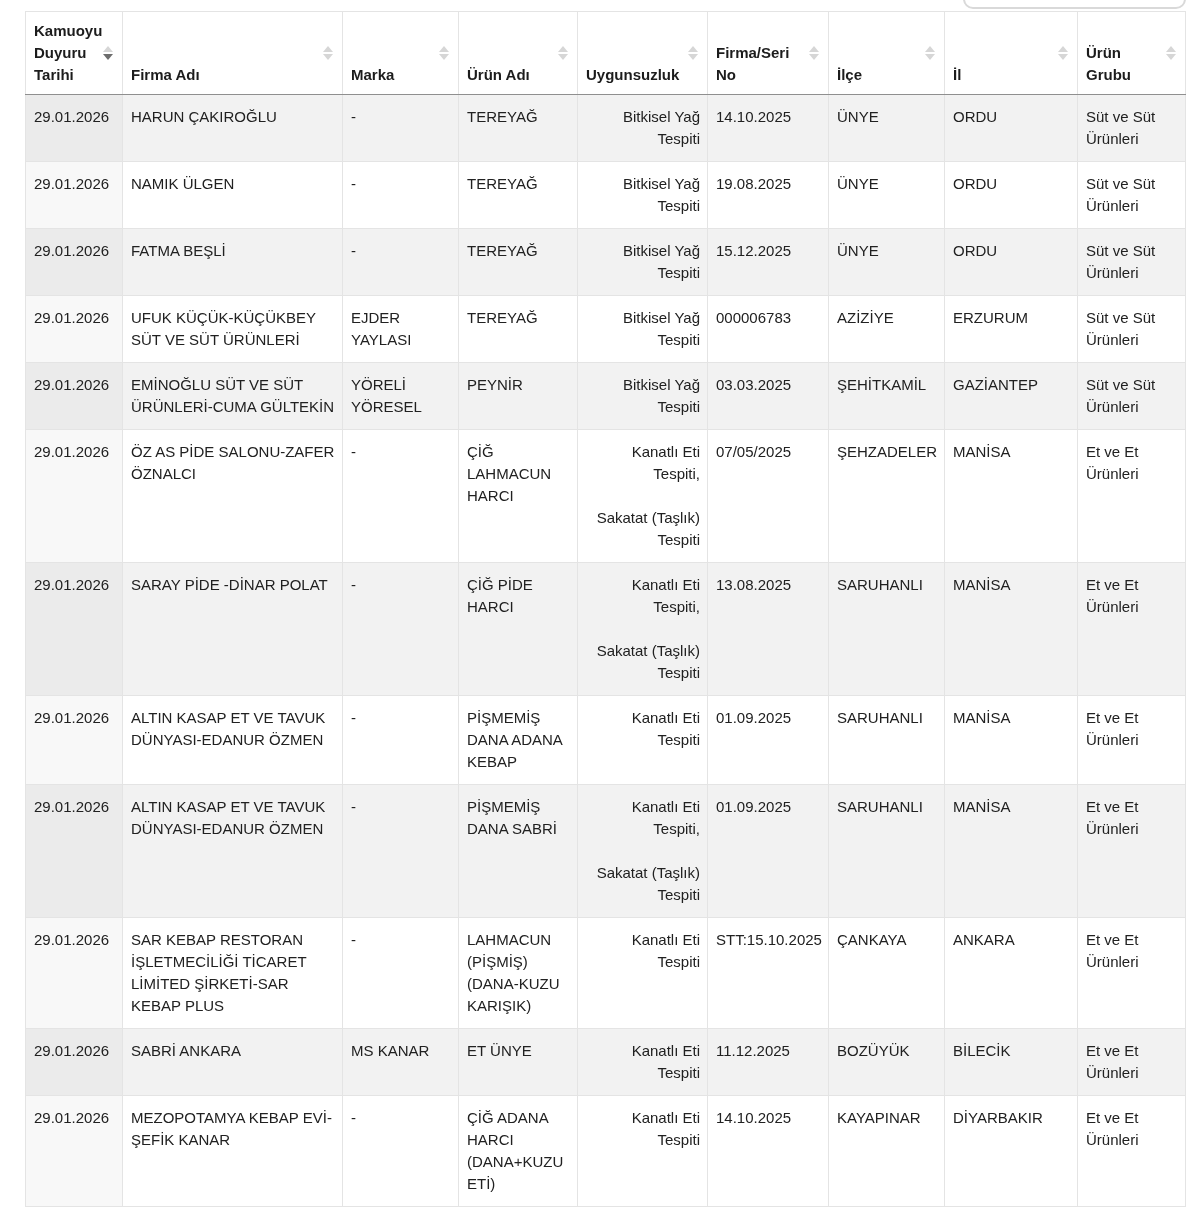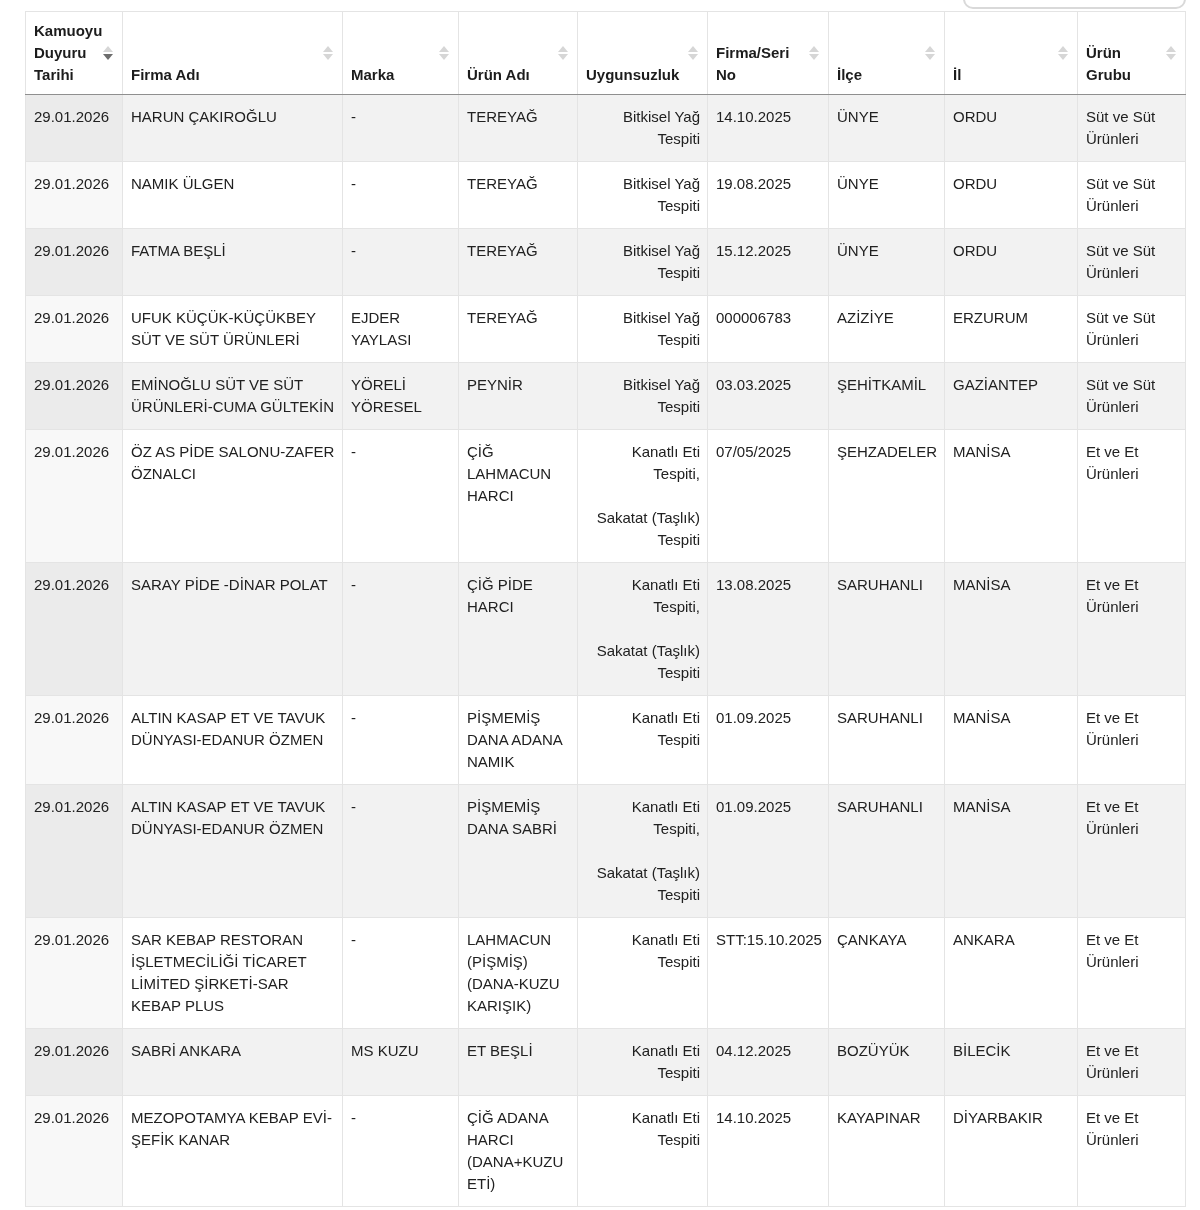--- a/index.html
+++ b/index.html
@@ -220,21 +220,21 @@
         </td>
         <td>13.08.2025</td>
         <td>SARUHANLI</td>
         <td>MANİSA</td>
         <td>Et ve Et Ürünleri</td>
       </tr>
       <tr class="even">
         <td class="sorted-col">29.01.2026</td>
         <td>ALTIN KASAP ET VE TAVUK DÜNYASI-EDANUR ÖZMEN</td>
         <td>-</td>
-        <td>PİŞMEMİŞ DANA ADANA NAMIK</td>
+        <td>PİŞMEMİŞ DANA ADANA KEBAP</td>
         <td>
           <p class="uyg">Kanatlı Eti Tespiti</p>
         </td>
         <td>01.09.2025</td>
         <td>SARUHANLI</td>
         <td>MANİSA</td>
         <td>Et ve Et Ürünleri</td>
       </tr>
       <tr class="odd">
         <td class="sorted-col">29.01.2026</td>
@@ -259,26 +259,26 @@
           <p class="uyg">Kanatlı Eti Tespiti</p>
         </td>
         <td>STT:15.10.2025</td>
         <td>ÇANKAYA</td>
         <td>ANKARA</td>
         <td>Et ve Et Ürünleri</td>
       </tr>
       <tr class="odd">
         <td class="sorted-col">29.01.2026</td>
         <td>SABRİ ANKARA</td>
-        <td>MS KUZU</td>
-        <td>ET BEŞLİ</td>
-        <td>
-          <p class="uyg">Kanatlı Eti Tespiti</p>
-        </td>
-        <td>04.12.2025</td>
+        <td>MS KANAR</td>
+        <td>ET ÜNYE</td>
+        <td>
+          <p class="uyg">Kanatlı Eti Tespiti</p>
+        </td>
+        <td>11.12.2025</td>
         <td>BOZÜYÜK</td>
         <td>BİLECİK</td>
         <td>Et ve Et Ürünleri</td>
       </tr>
       <tr class="even">
         <td class="sorted-col">29.01.2026</td>
         <td>MEZOPOTAMYA KEBAP EVİ-ŞEFİK KANAR</td>
         <td>-</td>
         <td>ÇİĞ ADANA HARCI (DANA+KUZU ETİ)</td>
         <td>

